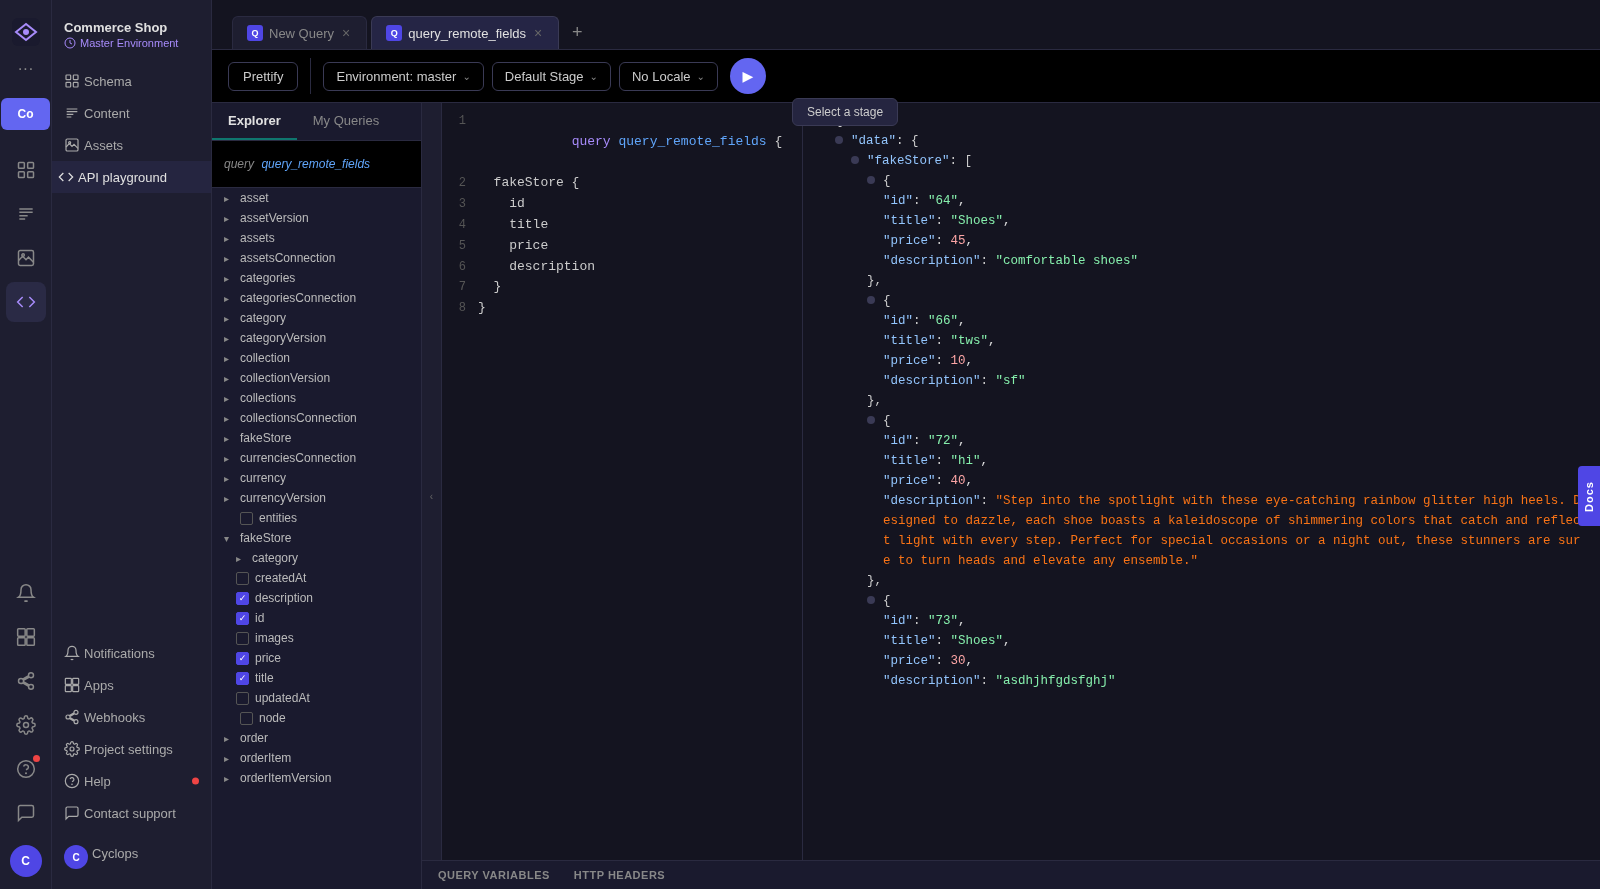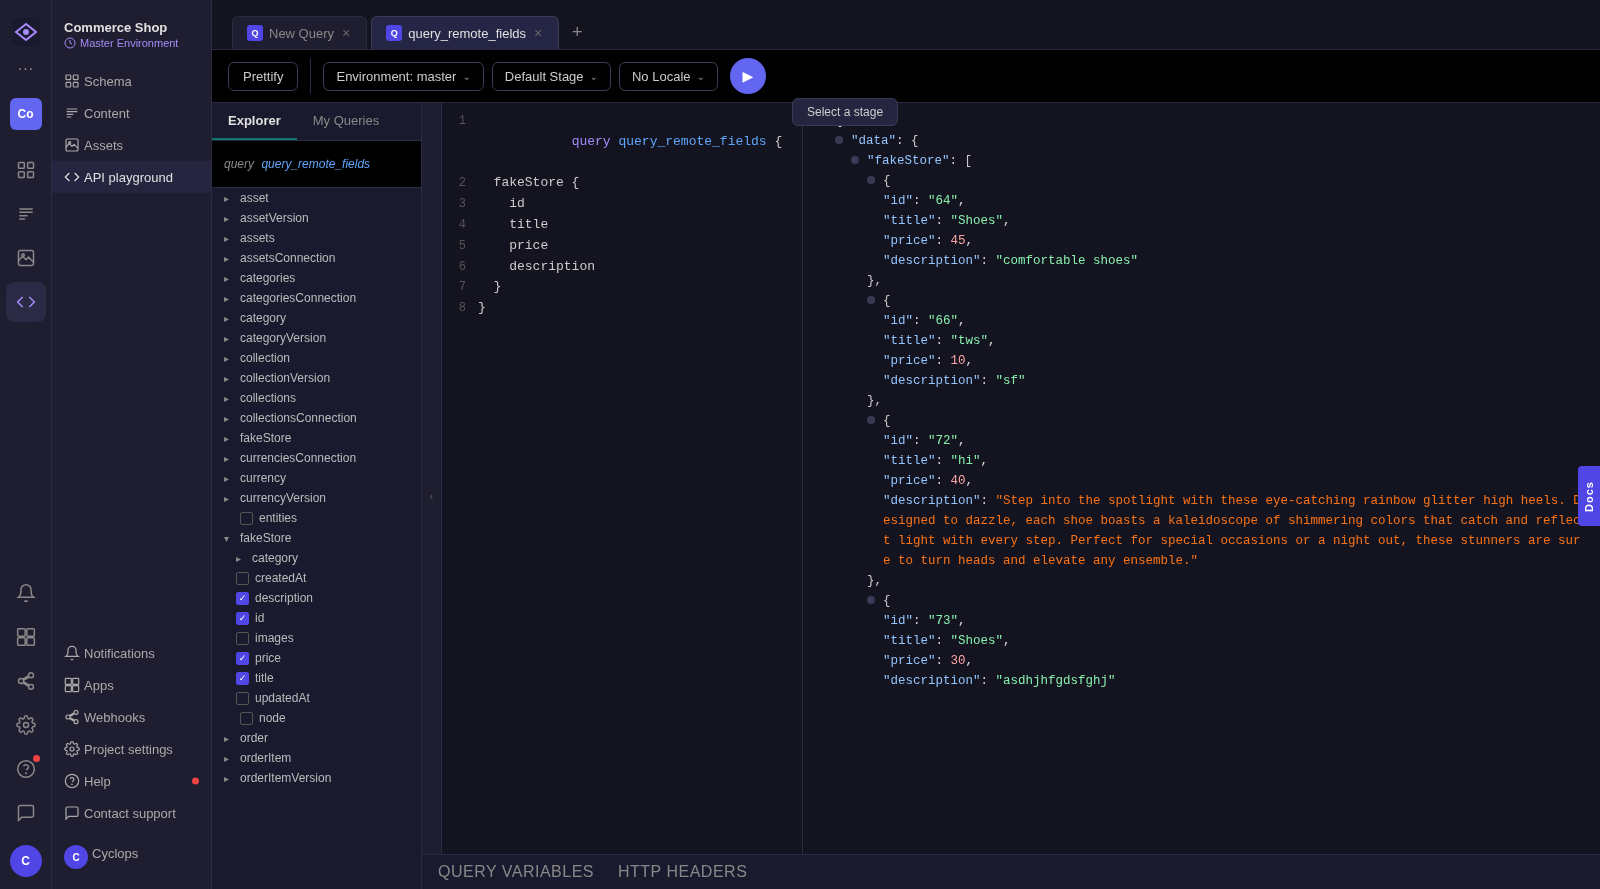--- a/index.html
+++ b/index.html
@@ -28,21 +28,21 @@
       width: 28px;
       height: 28px;
     }
     .more-dots {
       color: #888;
       font-size: 16px;
       margin-bottom: 20px;
       cursor: pointer;
     }
     .project-avatar {
-      width: 32px;
+      width: 49px;
       height: 32px;
       background: #6366f1;
       border-radius: 6px;
       display: flex;
       align-items: center;
       justify-content: center;
       color: white;
       font-weight: 700;
       font-size: 12px;
       margin-bottom: 20px;
@@ -117,21 +117,21 @@
     .nav-item {
       display: flex;
       align-items: center;
       gap: 4px;
       padding: 8px 12px;
       color: #aaa;
       cursor: pointer;
       border-radius: 0;
       font-size: 13px;
     }
-    .nav-item.active { color: #e0e0e0; background: #252540; }
+    .nav-item.active { color: #e0e0e0; background: #252540; padding-left: 6px; }
     .nav-item svg { width: 16px; height: 16px; flex-shrink: 0; }
 
     
     .main-area {
       flex: 1;
       display: flex;
       flex-direction: column;
       background: #141420;
       overflow: hidden;
     }
@@ -422,24 +422,24 @@
     
     .bottom-bar {
       display: flex;
       align-items: center;
       gap: 24px;
       padding: 8px 16px;
       background: #1a1a2e;
       border-top: 1px solid #2a2a40;
     }
     .bottom-tab {
-      font-size: 16px;
+      font-size: 11px;
       color: #888;
       cursor: pointer;
-      font-weight: 400;
+      font-weight: 700;
       letter-spacing: 0.5px;
     }
 
     .divider { width: 1px; background: #2a2a40; align-self: stretch; margin: 0 4px; }
   </style>
 </head>
 <body>
 
 <div class="icon-sidebar">
   <div class="logo-area">

